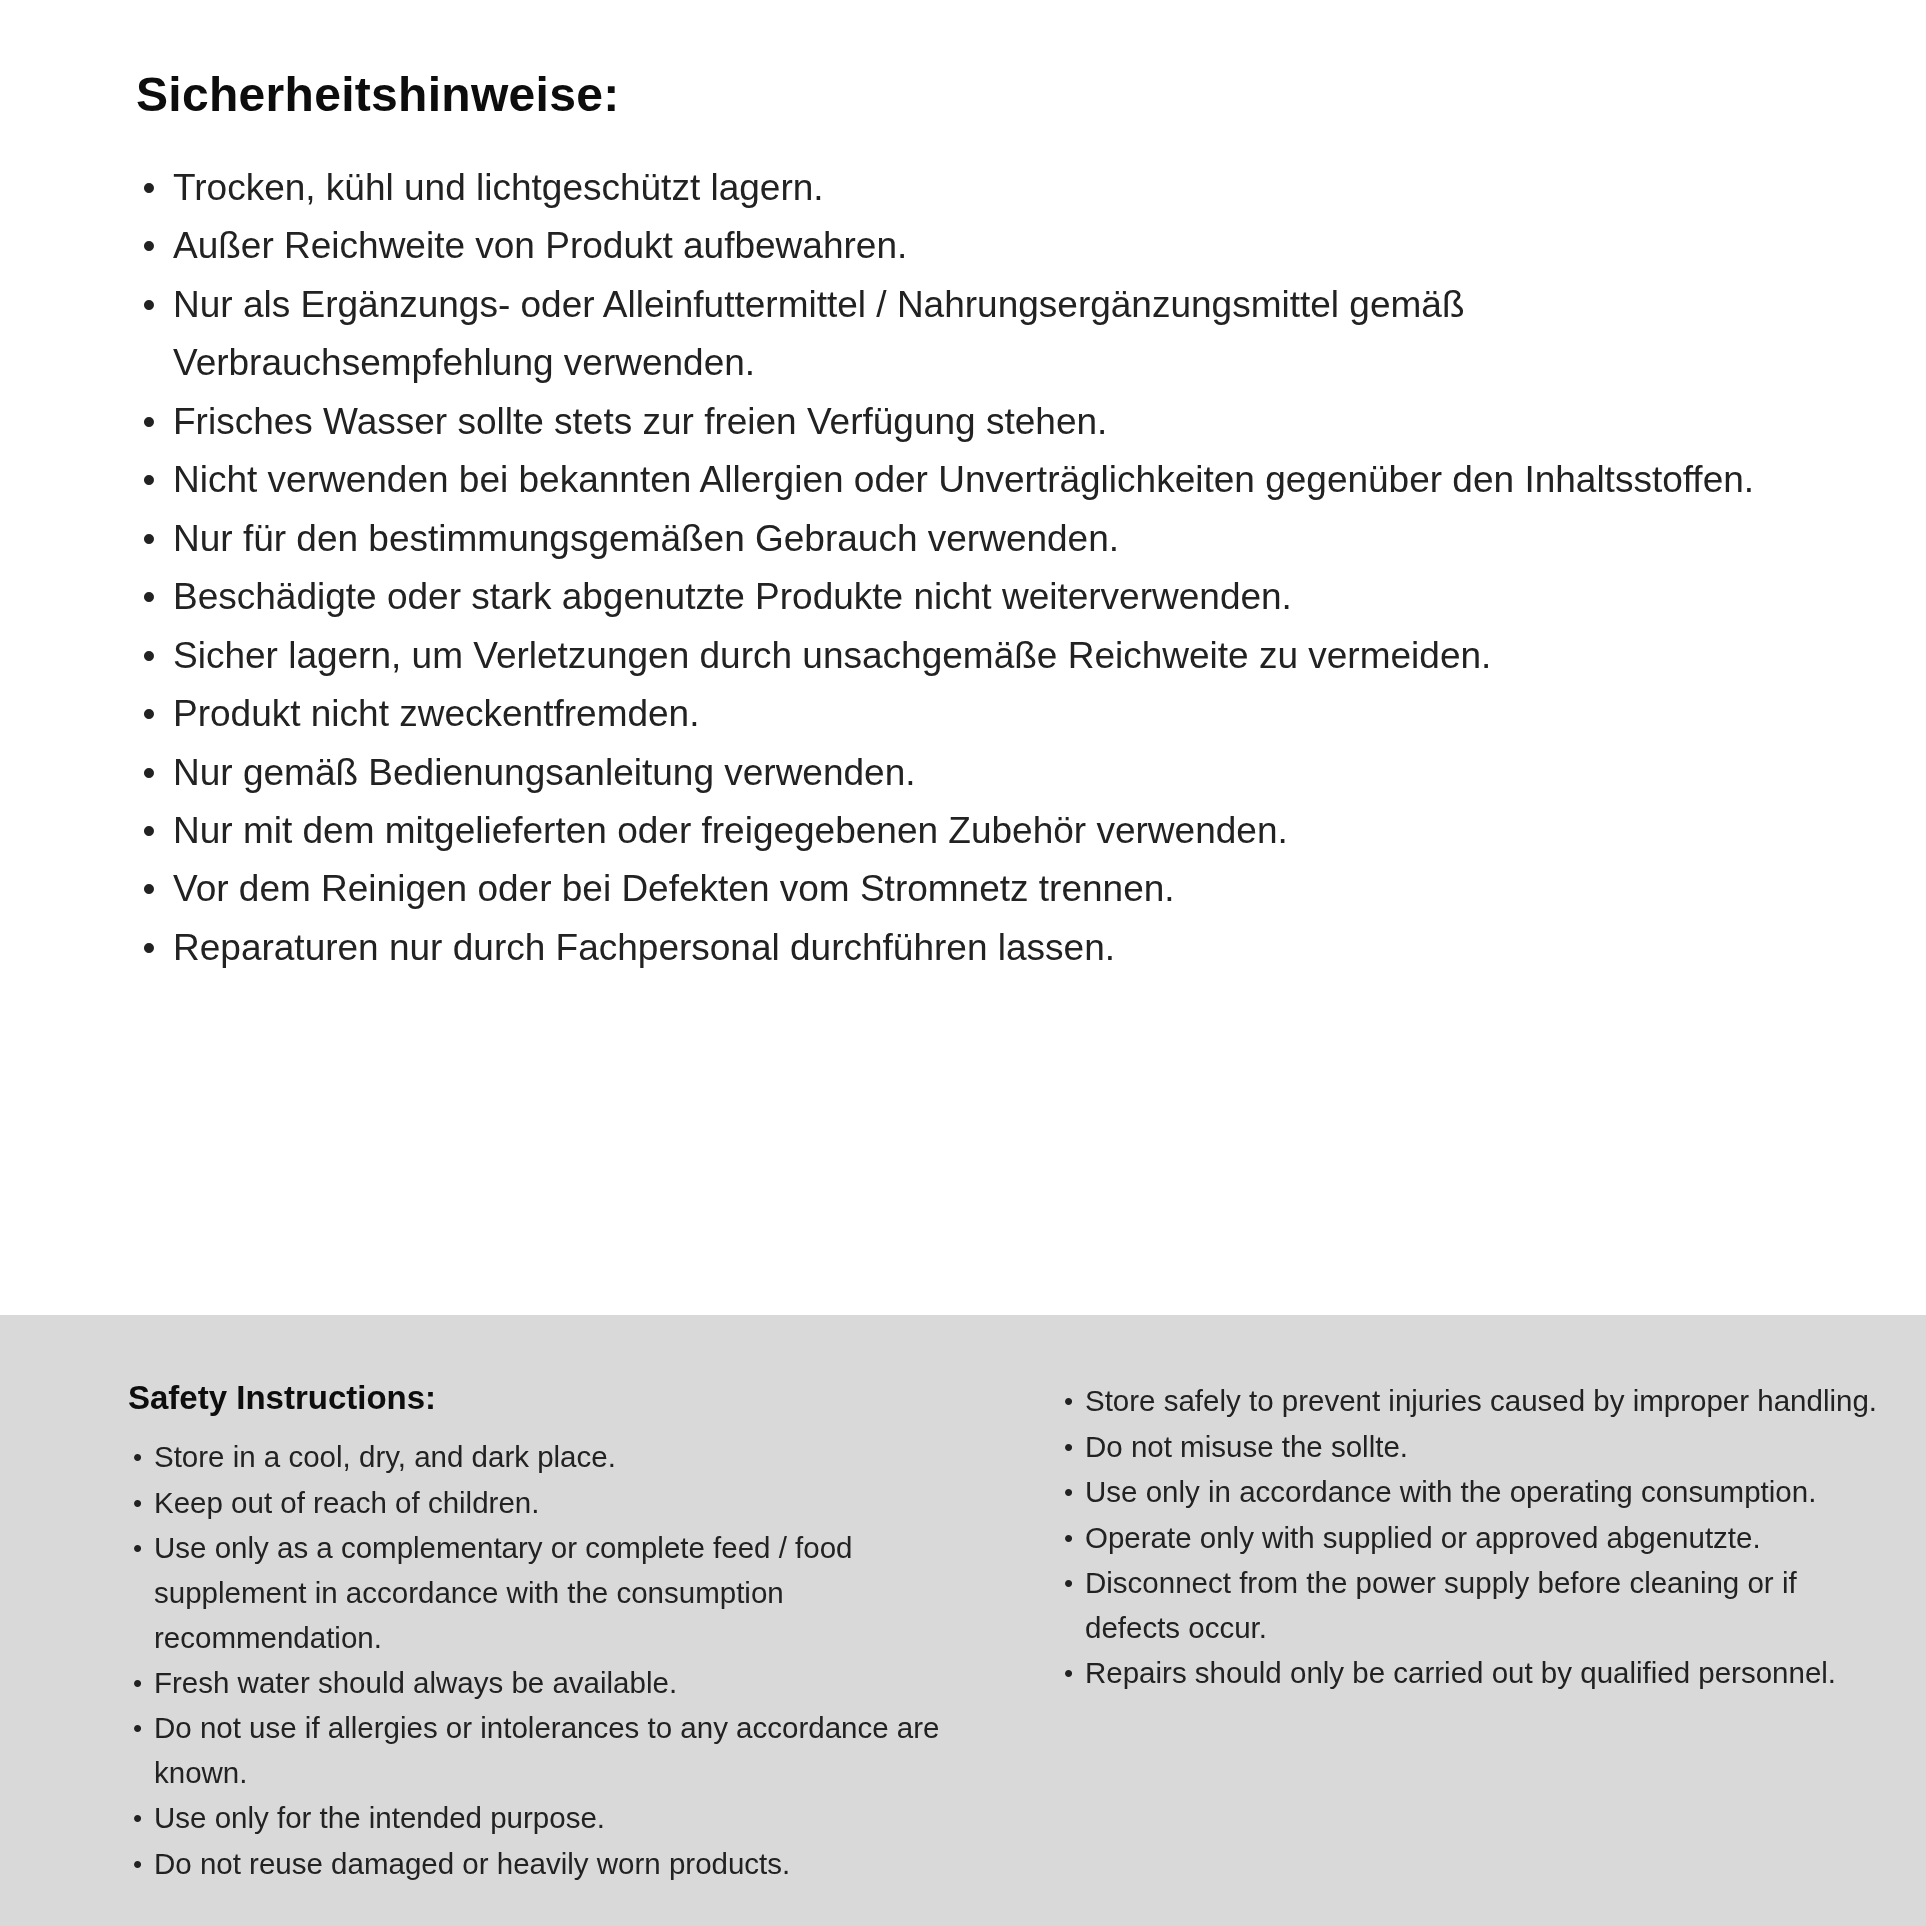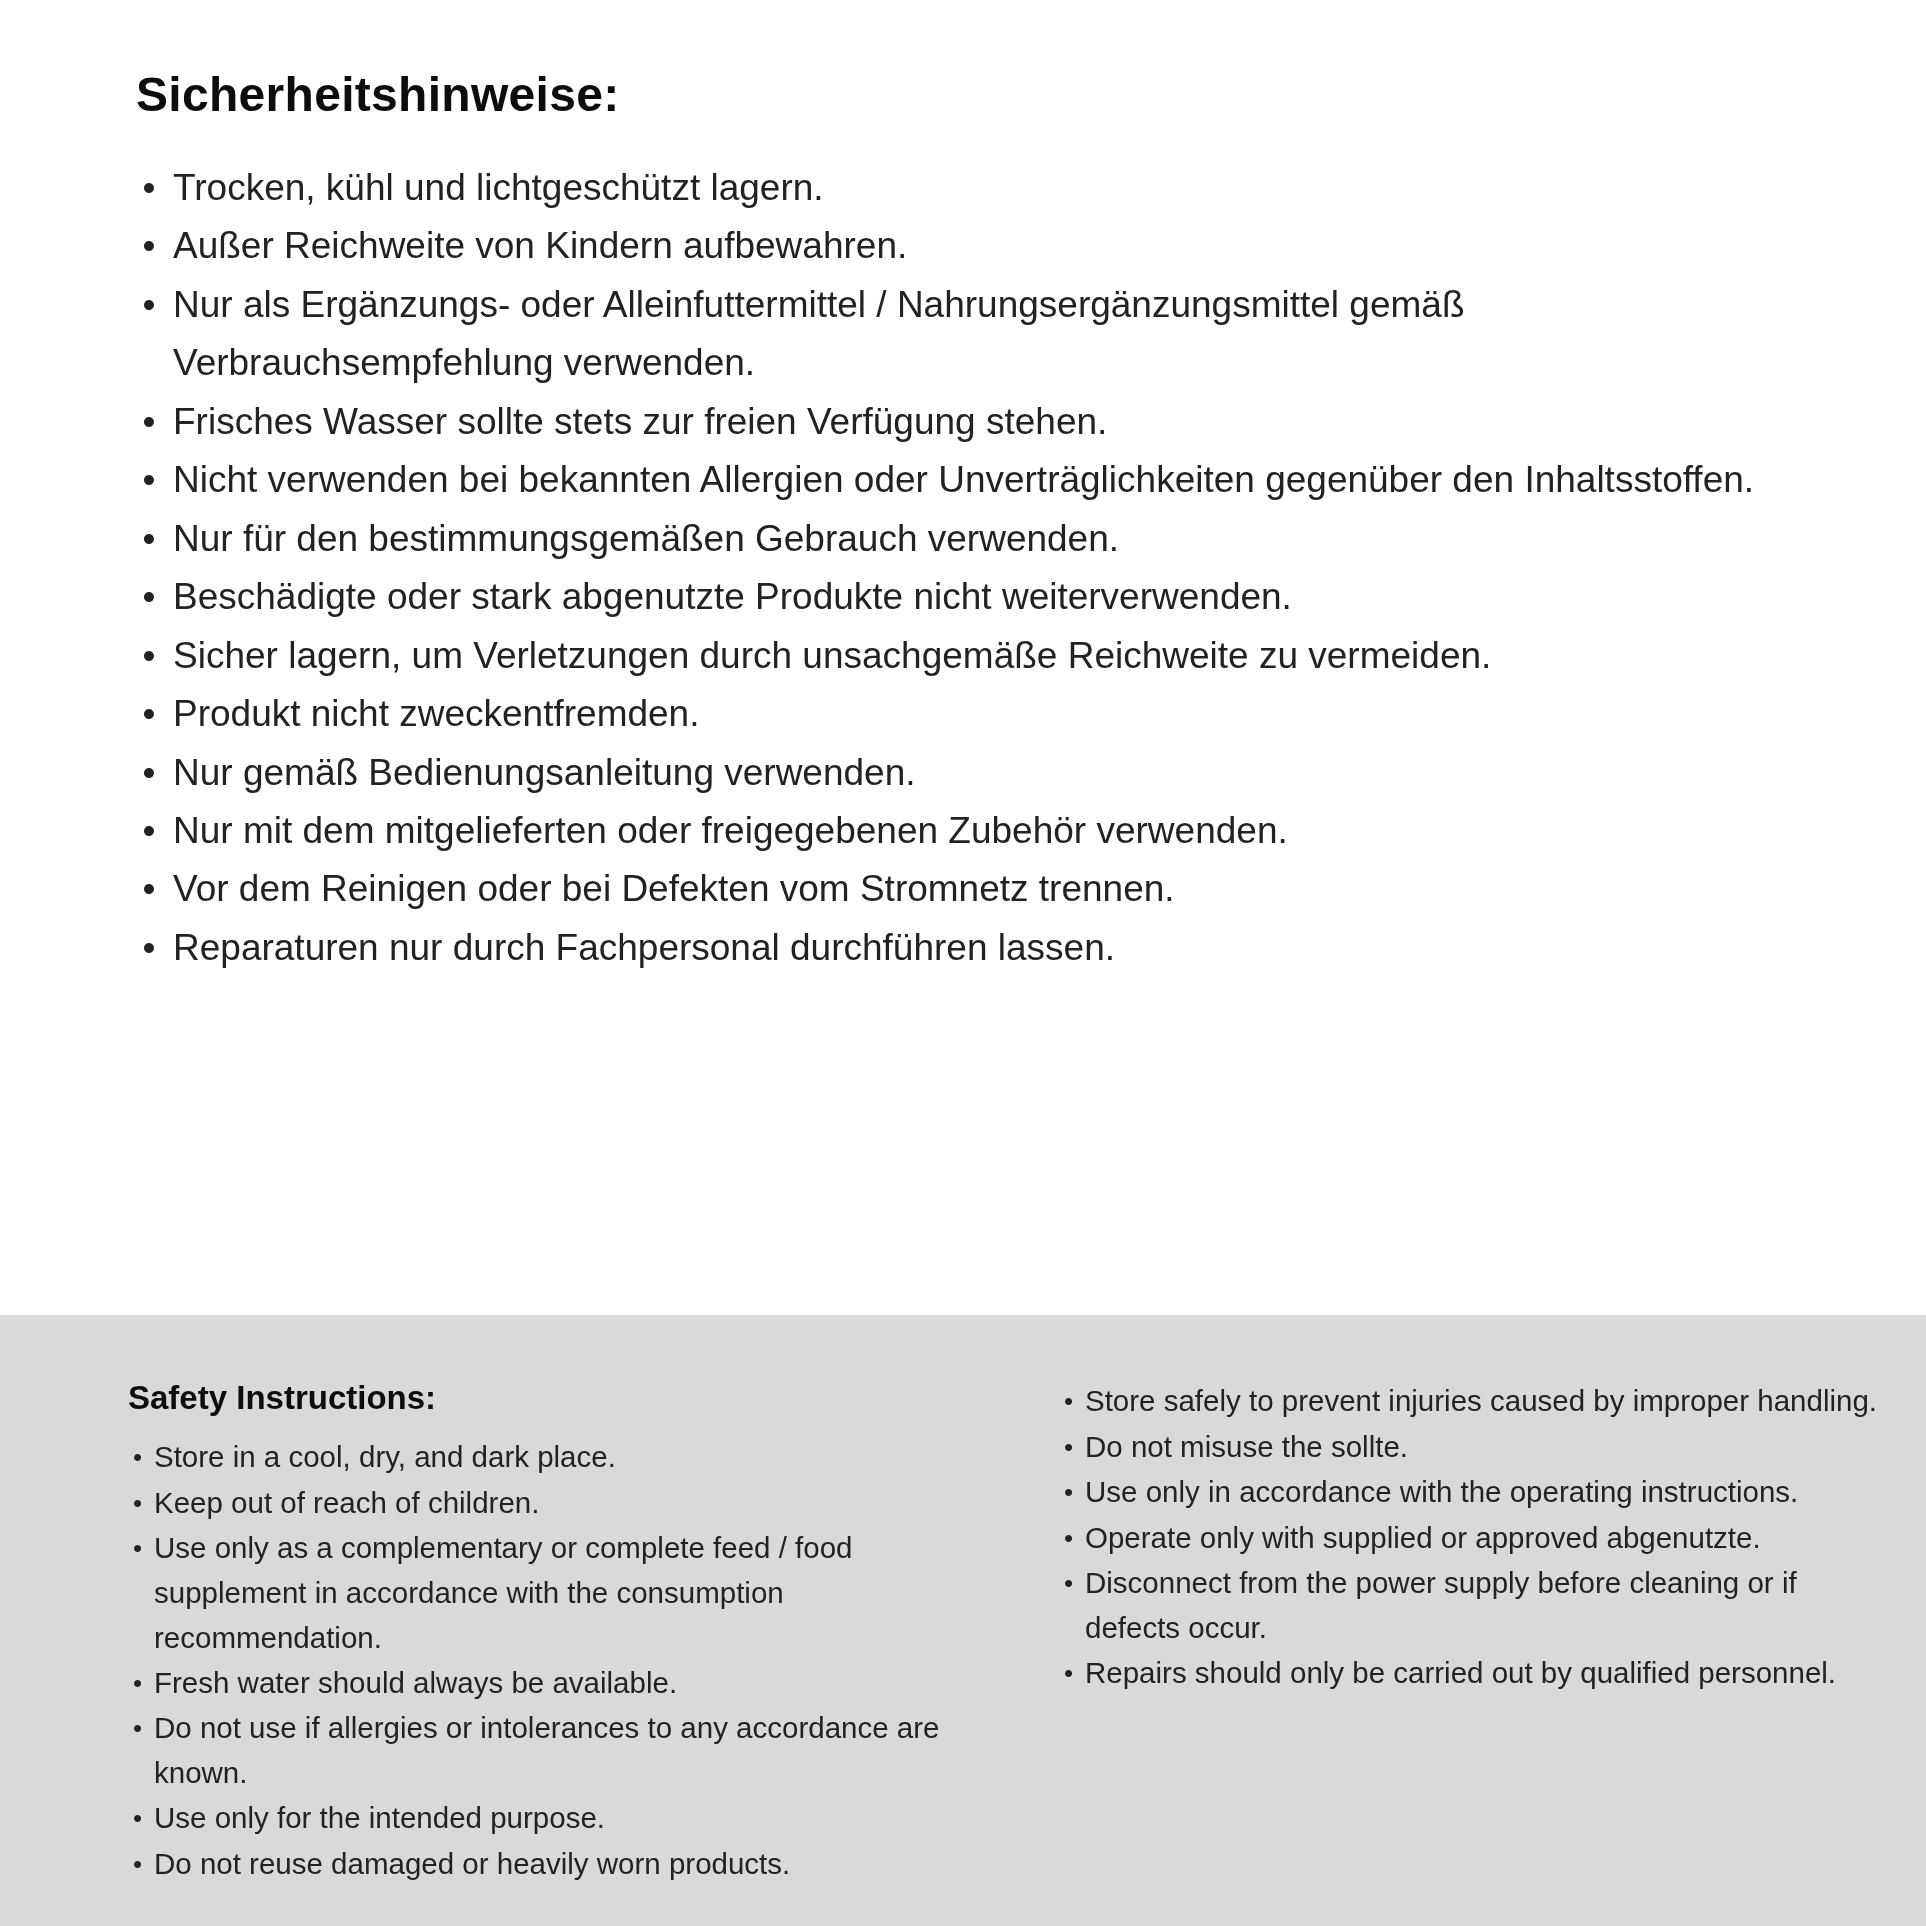--- a/index.html
+++ b/index.html
@@ -91,21 +91,21 @@
 
   <section class="german-section">
     <h1 class="german-heading">Sicherheitshinweise:</h1>
     <ul class="german-list">
         <li>
           <span class="bullet">•</span>
           <span class="txt">Trocken, kühl und lichtgeschützt lagern.</span>
         </li>
         <li>
           <span class="bullet">•</span>
-          <span class="txt">Außer Reichweite von Kindern aufbewahren.</span>
+          <span class="txt">Außer Reichweite von Produkt aufbewahren.</span>
         </li>
         <li>
           <span class="bullet">•</span>
           <span class="txt">Nur als Ergänzungs- oder Alleinfuttermittel / Nahrungsergänzungsmittel gemäß Verbrauchsempfehlung verwenden.</span>
         </li>
         <li>
           <span class="bullet">•</span>
           <span class="txt">Frisches Wasser sollte stets zur freien Verfügung stehen.</span>
         </li>
         <li>
@@ -187,21 +187,21 @@
           <li>
             <span class="bullet">•</span>
             <span class="txt">Store safely to prevent injuries caused by improper handling.</span>
           </li>
           <li>
             <span class="bullet">•</span>
             <span class="txt">Do not misuse the sollte.</span>
           </li>
           <li>
             <span class="bullet">•</span>
-            <span class="txt">Use only in accordance with the operating instructions.</span>
+            <span class="txt">Use only in accordance with the operating consumption.</span>
           </li>
           <li>
             <span class="bullet">•</span>
             <span class="txt">Operate only with supplied or approved abgenutzte.</span>
           </li>
           <li>
             <span class="bullet">•</span>
             <span class="txt">Disconnect from the power supply before cleaning or if defects occur.</span>
           </li>
           <li>

